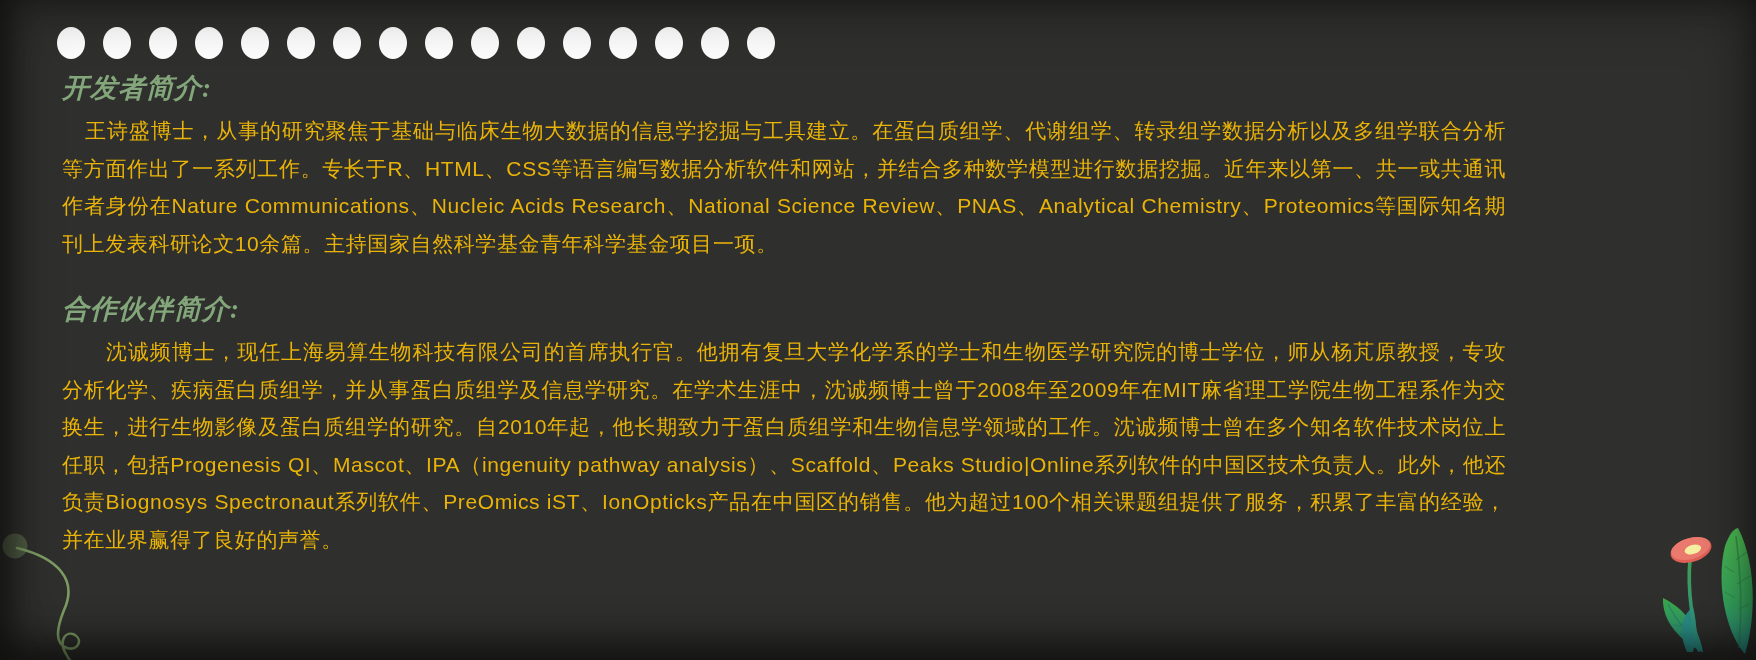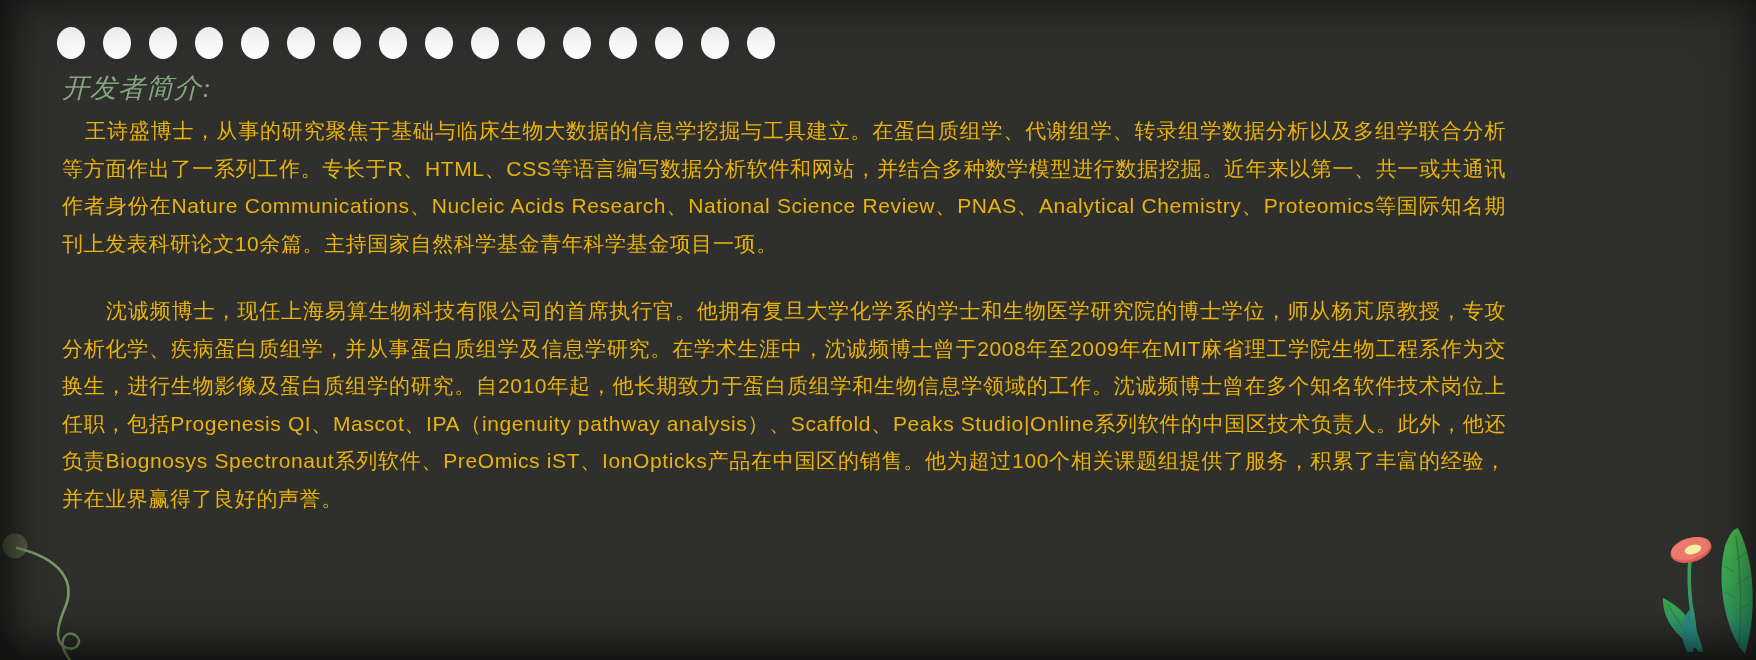--- a/index.html
+++ b/index.html
@@ -39,21 +39,21 @@
     top: 71px;
     left: 0;
     width: 1756px;
     box-sizing: border-box;
     padding: 0 250px 0 62px;
   }
   .section-heading {
     margin: 0 0 7px 0;
     font-family: "Liberation Serif", serif;
     font-style: italic;
-    font-weight: normal;
+    font-weight: bold;
     font-size: 27px;
     line-height: 34px;
     color: #83a77b;
     letter-spacing: 1px;
   }
   .bio {
     margin: 0 0 30px 0;
     font-size: 21px;
     line-height: 37.5px;
     color: #eab308;
@@ -100,20 +100,21 @@
       <div class="hole"></div>
     </div>
 
   <div class="content">
     <section>
       <h2 class="section-heading">开发者简介:</h2>
       <p class="bio indent-1">王诗盛博士，从事的研究聚焦于基础与临床生物大数据的信息学挖掘与工具建立。在蛋白质组学、代谢组学、转录组学数据分析以及多组学联合分析等方面作出了一系列工作。专长于R、HTML、CSS等语言编写数据分析软件和网站，并结合多种数学模型进行数据挖掘。近年来以第一、共一或共通讯作者身份在Nature Communications、Nucleic Acids Research、National Science Review、PNAS、Analytical Chemistry、Proteomics等国际知名期刊上发表科研论文10余篇。主持国家自然科学基金青年科学基金项目一项。</p>
     </section>
 
     <section>
+      <h2 class="section-heading">合作伙伴简介:</h2>
       <p class="bio indent-2">沈诚频博士，现任上海易算生物科技有限公司的首席执行官。他拥有复旦大学化学系的学士和生物医学研究院的博士学位，师从杨芃原教授，专攻分析化学、疾病蛋白质组学，并从事蛋白质组学及信息学研究。在学术生涯中，沈诚频博士曾于2008年至2009年在MIT麻省理工学院生物工程系作为交换生，进行生物影像及蛋白质组学的研究。自2010年起，他长期致力于蛋白质组学和生物信息学领域的工作。沈诚频博士曾在多个知名软件技术岗位上任职，包括Progenesis QI、Mascot、IPA（ingenuity pathway analysis）、Scaffold、Peaks Studio|Online系列软件的中国区技术负责人。此外，他还负责Biognosys Spectronaut系列软件、PreOmics iST、IonOpticks产品在中国区的销售。他为超过100个相关课题组提供了服务，积累了丰富的经验，并在业界赢得了良好的声誉。</p>
     </section>
   </div>
 
   <svg class="vine" width="150" height="182" viewBox="0 0 150 182" aria-hidden="true">
     <circle cx="15" cy="68" r="12.5" fill="#566349" opacity="0.85"></circle>
     <path d="M 17 70
              C 58 80, 78 102, 64 132
              C 56 152, 55 166, 67 170
              C 78 173, 83 162, 75 157

